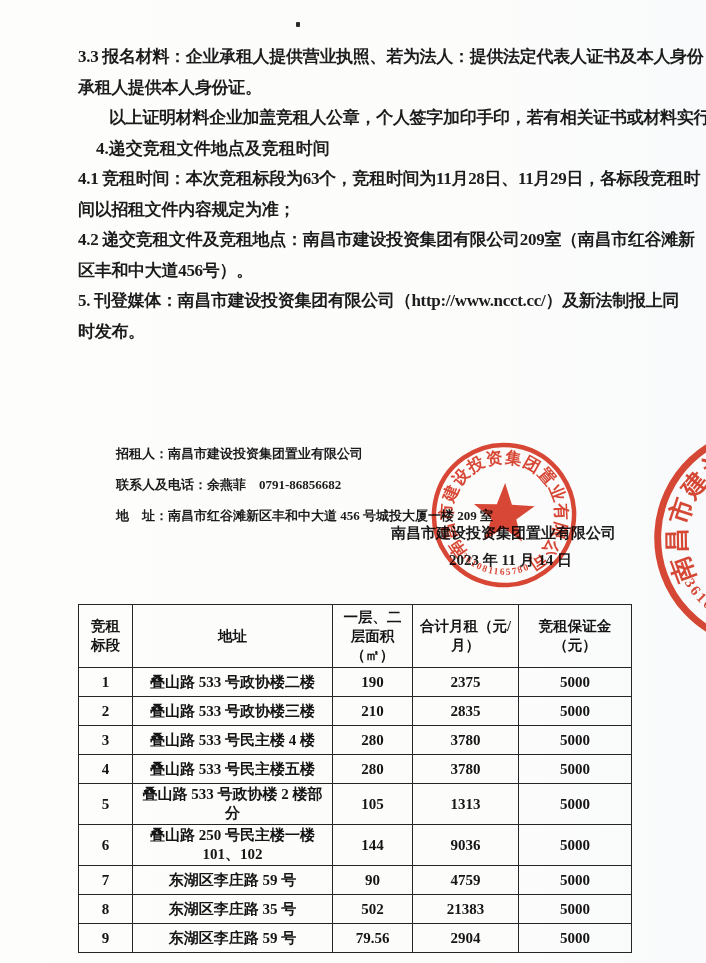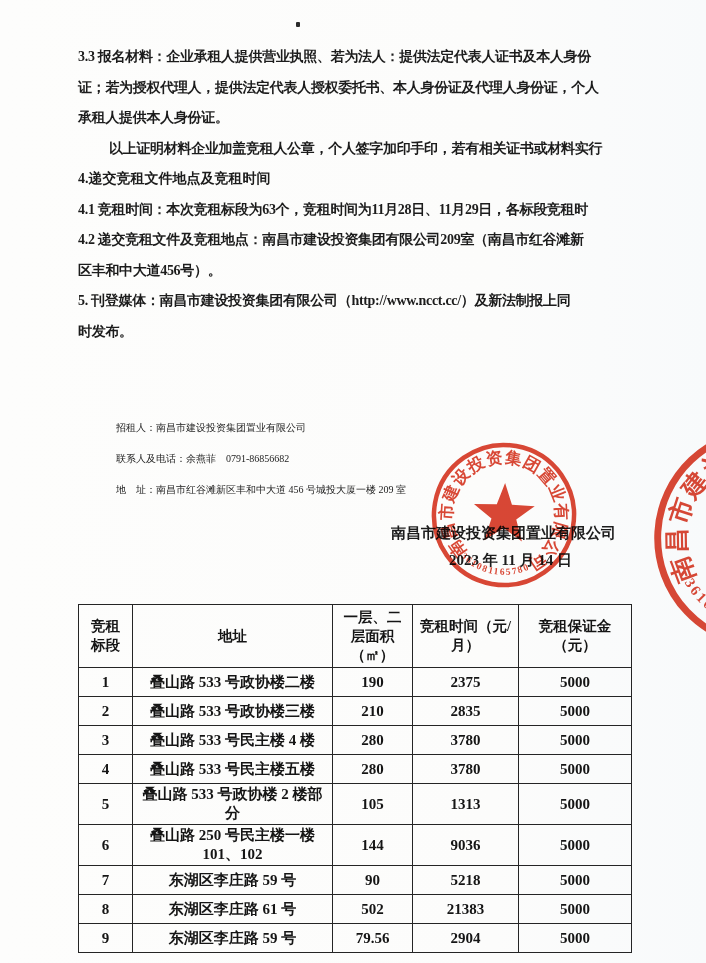--- a/index.html
+++ b/index.html
@@ -4,27 +4,27 @@
 <style>
   html,body{margin:0;padding:0;background:#e8e8e8;}
   .page{
     position:relative;width:706px;height:963px;margin:0;
     background:linear-gradient(90deg,#fdfdfc 0%,#fcfcfb 70%,#f8fafb 100%);
     overflow:hidden;
     font-family:"Liberation Serif","DejaVu Serif",serif;
     color:#1c1c1c;
   }
   .ink-speck{position:absolute;left:296px;top:22px;width:4px;height:5px;background:#2b2b2b;border-radius:1px;}
-  .doc-body{position:absolute;left:78px;top:42px;width:575px;font-size:14px;font-weight:600;letter-spacing:-0.3px;}
+  .doc-body{position:absolute;left:78px;top:42px;width:575px;font-size:17px;font-weight:600;letter-spacing:-0.3px;}
   .line{height:30.5px;line-height:30.5px;white-space:nowrap;}
   .ind2{padding-left:31px;}
   .ind05{padding-left:11px;}
   .bold{font-weight:bold;}
-  .h-line{font-weight:bold;letter-spacing:0;}
-  .contact{position:absolute;left:116px;top:412px;font-size:10px;font-weight:400;}
+  .h-line{font-weight:bold;letter-spacing:0;margin-left:18px;}
+  .contact{position:absolute;left:116px;top:438px;font-size:13px;font-weight:700;}
   .contact .line{height:31px;line-height:31px;}
   .sig-company{position:absolute;left:391px;top:524px;font-size:15px;font-weight:600;white-space:nowrap;}
   .sig-date{position:absolute;left:449px;top:551px;font-size:15px;font-weight:600;white-space:nowrap;}
   table.bid{
     position:absolute;left:78px;top:604px;width:553px;
     border-collapse:collapse;table-layout:fixed;
     font-size:15px;font-weight:600;color:#151515;padding-left:8px;
   }
   table.bid th,table.bid td{
     border:1.6px solid #252525;text-align:center;vertical-align:middle;
@@ -40,25 +40,25 @@
 </style>
 </head>
 <body>
 
 <div class="page">
 
   <div class="ink-speck"></div>
 
   <div class="doc-body">
     <div class="line">3.3 报名材料：企业承租人提供营业执照、若为法人：提供法定代表人证书及本人身份</div>
-    <div class="line">证；若为授权代理人，提供法定代表人授权委托书、本人身份证及代理人身份证，个人</div>
     <div class="line">承租人提供本人身份证。</div>
     <div class="line ind2">以上证明材料企业加盖竞租人公章，个人签字加印手印，若有相关证书或材料实行</div>
     <div class="line h-line">4.递交竞租文件地点及竞租时间</div>
     <div class="line">4.1 竞租时间：本次竞租标段为63个，竞租时间为11月28日、11月29日，各标段竞租时</div>
+    <div class="line">间以招租文件内容规定为准；</div>
     <div class="line">4.2 递交竞租文件及竞租地点：南昌市建设投资集团有限公司209室（南昌市红谷滩新</div>
     <div class="line">区丰和中大道456号）。</div>
     <div class="line"><span class="bold">5. 刊登媒体：</span><span>南昌市建设投资集团有限公司（http://www.ncct.cc/）及新法制报上同</span></div>
     <div class="line">时发布。</div>
   </div>
 
   <div class="contact">
     <div class="line">招租人：南昌市建设投资集团置业有限公司</div>
     <div class="line">联系人及电话：余燕菲　0791-86856682</div>
     <div class="line">地　址：南昌市红谷滩新区丰和中大道 456 号城投大厦一楼 209 室</div>
@@ -104,21 +104,21 @@
         <col class="w-dep">
     </colgroup>
     <thead>
       <tr>
         <th>竞租
 标段</th>
         <th>地址</th>
         <th>一层、二
 层面积
 （㎡）</th>
-        <th>竞租时间（元/
+        <th>合计月租（元/
 月）</th>
         <th>竞租保证金
 （元）</th>
       </tr>
     </thead>
     <tbody>
       <tr style="">
         <td>1</td>
         <td>叠山路 533 号政协楼二楼</td>
         <td>190</td>
@@ -157,26 +157,26 @@
         <td>6</td>
         <td>叠山路 250 号民主楼一楼 101、102</td>
         <td>144</td>
         <td>9036</td>
         <td>5000</td>
       </tr>
         <tr style="">
         <td>7</td>
         <td>东湖区李庄路 59 号</td>
         <td>90</td>
-        <td>5218</td>
+        <td>4759</td>
         <td>5000</td>
       </tr>
         <tr style="">
         <td>8</td>
-        <td>东湖区李庄路 61 号</td>
+        <td>东湖区李庄路 35 号</td>
         <td>502</td>
         <td>21383</td>
         <td>5000</td>
       </tr>
         <tr style="">
         <td>9</td>
         <td>东湖区李庄路 59 号</td>
         <td>79.56</td>
         <td>2904</td>
         <td>5000</td>

